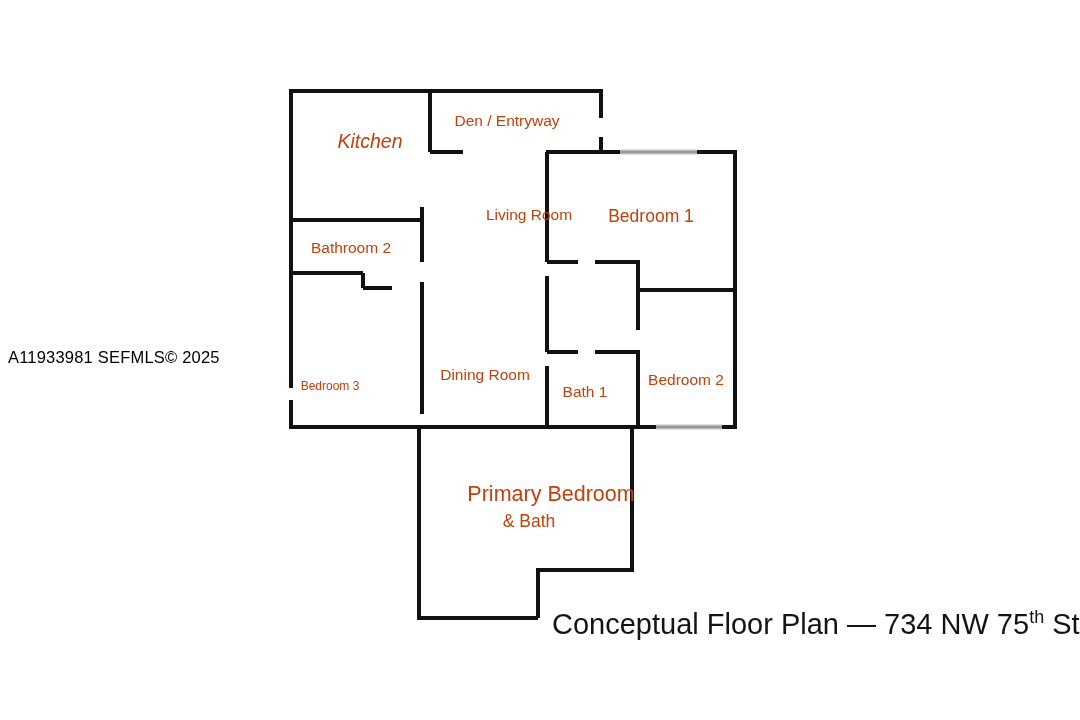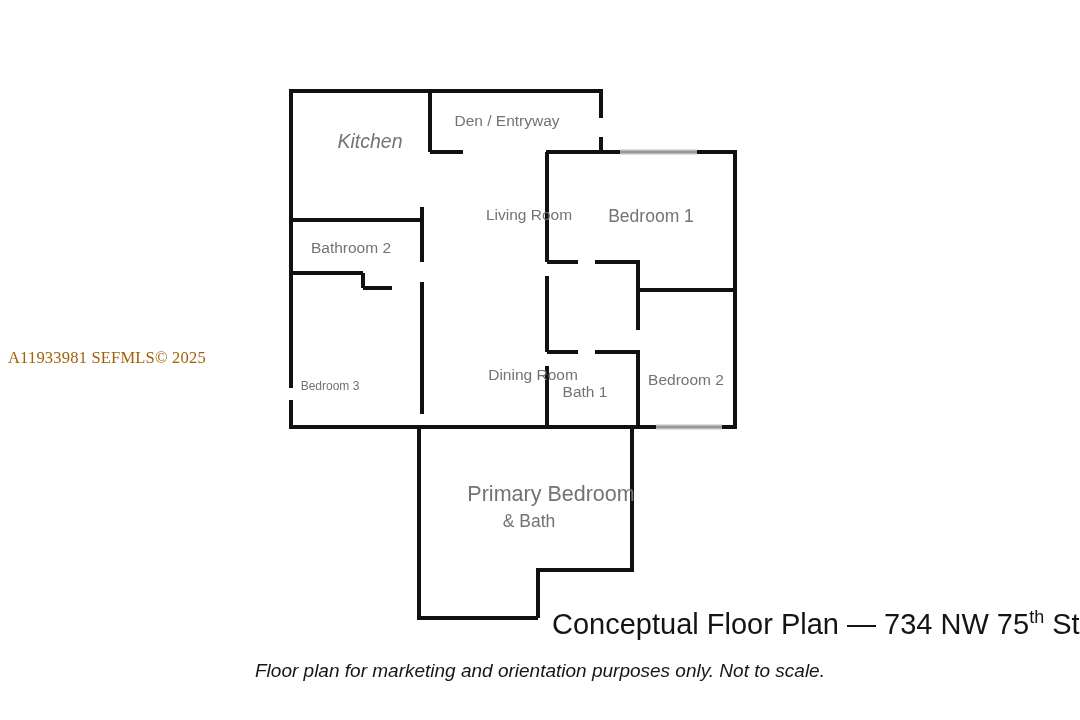--- a/index.html
+++ b/index.html
@@ -27,28 +27,28 @@
     width: 1080px;
     height: 720px;
     display: block;
   }
   .watermark {
     position: absolute;
     left: 8px;
     top: 348px;
     font-size: 16.5px;
     letter-spacing: 0.2px;
-    color: #a16207;
+    color: #000000;
     white-space: nowrap;
-    font-family: Liberation Serif, serif;
+    font-family: Liberation Sans, sans-serif;
   }
   .room-label {
     position: absolute;
     white-space: nowrap;
-    color: #737373;
+    color: #c2410c;
     font-family: "Liberation Sans", sans-serif;
     transform: translate(-50%, -50%);
     text-align: center;
     line-height: 1.22;
   }
   .caption-title {
     position: absolute;
     left: 552px;
     top: 608px;
     font-size: 29px;
@@ -153,31 +153,30 @@
   <div class="room-label" style="left:370px; top:142px; font-size:19.5px;font-style:italic;">Kitchen</div>
 
   <div class="room-label" style="left:507px; top:121px; font-size:15.5px;">Den / Entryway</div>
 
   <div class="room-label" style="left:481px; top:215px; font-size:15.5px;margin-left:48px;">Living Room</div>
 
   <div class="room-label" style="left:351px; top:248px; font-size:15.5px;">Bathroom 2</div>
 
   <div class="room-label" style="left:330px; top:350px; font-size:12px;margin-top:36px;">Bedroom 3</div>
 
-  <div class="room-label" style="left:485px; top:375px; font-size:15.5px;margin-left:48px;">Dining Room</div>
+  <div class="room-label" style="left:485px; top:375px; font-size:15.5px;">Dining Room</div>
 
   <div class="room-label" style="left:651px; top:217px; font-size:17.5px;">Bedroom 1</div>
 
   <div class="room-label" style="left:686px; top:380px; font-size:15.5px;text-align:center;">Bedroom 2</div>
 
   <div class="room-label" style="left:585px; top:392px; font-size:15.5px;">Bath 1</div>
 
   <div class="room-label" style="left:551px; top:494px; font-size:21.5px;">Primary Bedroom</div>
 
   <div class="room-label" style="left:529px; top:522px; font-size:17.5px;text-align:right;">&amp; Bath</div>
 
   <div class="watermark">A11933981  SEFMLS© 2025</div>
 
   <div class="caption-title"><span>Conceptual Floor Plan — 734 NW 75</span><sup>th</sup><span> St</span></div>
 
-  <div class="caption-note">Floor plan for marketing and orientation purposes only. Not to scale.</div>
 
 </div>
 
 </body></html>

